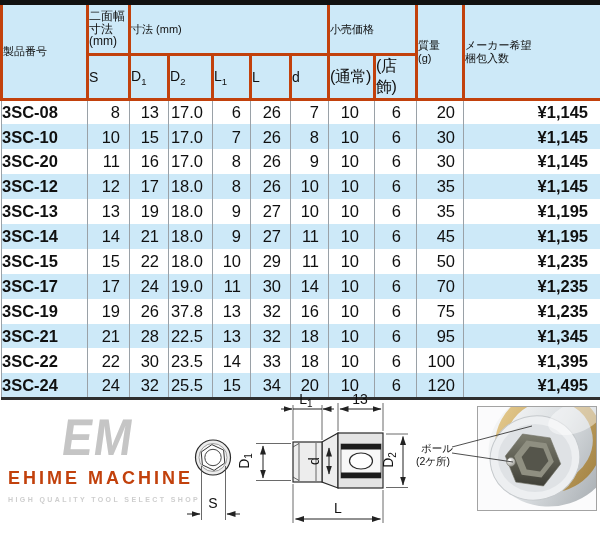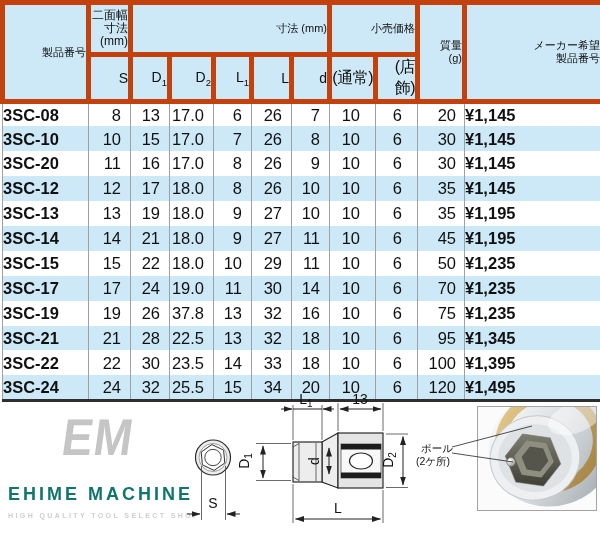--- a/index.html
+++ b/index.html
@@ -4,46 +4,46 @@
 <style>
   * { margin:0; padding:0; box-sizing:border-box; }
   html,body { width:600px; height:550px; background:#ffffff; overflow:hidden;
     font-family:"Liberation Sans","DejaVu Sans",sans-serif; }
   .page { position:relative; width:600px; height:550px; }
 
   
   table.spec { border-collapse:collapse; table-layout:fixed; width:600px;
     border-top:5px solid #111; border-bottom:3px solid #2e2e2e;
     border-left:1px solid #8a8a8a; border-right:1px solid #8a8a8a; }
-  table.spec th { background:var(--stripe,#cde9f8); border:5px solid #c2410c;
-    font-weight:normal; color:#101010; vertical-align:middle; text-align:right; }
+  table.spec th { background:var(--stripe,#cde9f8); border:3px solid #c2410c;
+    font-weight:normal; color:#101010; vertical-align:middle; text-align:left; }
   table.spec td { border-left:1px solid #9aa1a7; border-right:1px solid #9aa1a7;
     height:24.9px; font-size:16.5px; color:#101010; line-height:1; vertical-align:middle; }
   tr.hrow1 { height:52px; } tr.hrow2 { height:26px; }
   .gh { font-size:11px; line-height:1.18; }
   .wrap-cell { white-space:pre-line; }
   .gh-small { font-size:12px; line-height:1.08; }
   .sh { font-size:14px; } .sh sub { font-size:9.5px; }
   .sh-pack { font-size:16px; letter-spacing:-0.5px; }
   tbody tr.stripe td { background:var(--stripe,#cde9f8); }
   td.c-model { font-weight:bold; font-size:16.5px; }
   td.c-num  { text-align:right; padding-right:9px; }
   td.c-pack { text-align:right; padding-right:15px; }
   td.c-mass { text-align:right; padding-right:8px; }
-  td.c-price{ font-weight:bold; text-align:left; padding-right:13px;margin-left:48px; }
+  td.c-price{ font-weight:bold; text-align:right; padding-right:13px;margin-left:48px; }
 
   
   .bottom { position:absolute; left:0; top:388px; width:600px; height:162px; }
 
   .logo { position:absolute; left:8px; top:26px; width:180px; text-align:center;
           color:#c6c6c6; z-index:1; }
   .em-mark { font-size:46px; font-weight:bold; letter-spacing:1px;
     transform:skewX(-8deg) scaleY(1.12); color:#c5c5c5; line-height:1; }
-  .logo-name { margin-top:24px; font-size:18px; font-weight:bold; letter-spacing:3px;
-    color:#0f766e; white-space:nowrap; }
+  .logo-name { margin-top:8px; font-size:18px; font-weight:bold; letter-spacing:3px;
+    color:#c2410c; white-space:nowrap; }
   .logo-tag { margin-top:7px; font-size:7px; font-weight:bold; letter-spacing:2.4px;
     color:#cecece; white-space:nowrap; }
 
   .photo-svg { position:absolute; left:477px; top:18px; z-index:2; }
   .diagram-svg { position:absolute; left:0; top:0; z-index:3; pointer-events:none; }
 
   .dim-line { stroke:#222; stroke-width:1; fill:none; }
   .ext-line { stroke:#444; stroke-width:0.8; fill:none; }
   .body-shape { fill:#ededed; stroke:#2a2a2a; stroke-width:1.2; }
   .dim-text { font-size:14px; fill:#111; }
@@ -72,21 +72,21 @@
       <tr class="hrow1">
         <th rowspan="2" class="gh">製品番号</th>
         <th class="gh-small wrap-cell">二面幅
 寸法
 (mm)</th>
         <th colspan="5" class="gh">寸法 (mm)</th>
         <th colspan="2" class="gh">小売価格</th>
         <th rowspan="2" class="gh wrap-cell">質量
 (g)</th>
         <th rowspan="2" class="gh wrap-cell">メーカー希望
-製品番号</th>
+梱包入数</th>
       </tr>
       <tr class="hrow2">
         <th class="sh">S</th>
         <th class="sh"><span>D</span><sub>1</sub></th>
         <th class="sh"><span>D</span><sub>2</sub></th>
         <th class="sh"><span>L</span><sub>1</sub></th>
         <th class="sh">L</th>
         <th class="sh">d</th>
         <th class="sh-pack">(通常)</th>
         <th class="sh-pack">(店飾)</th>

